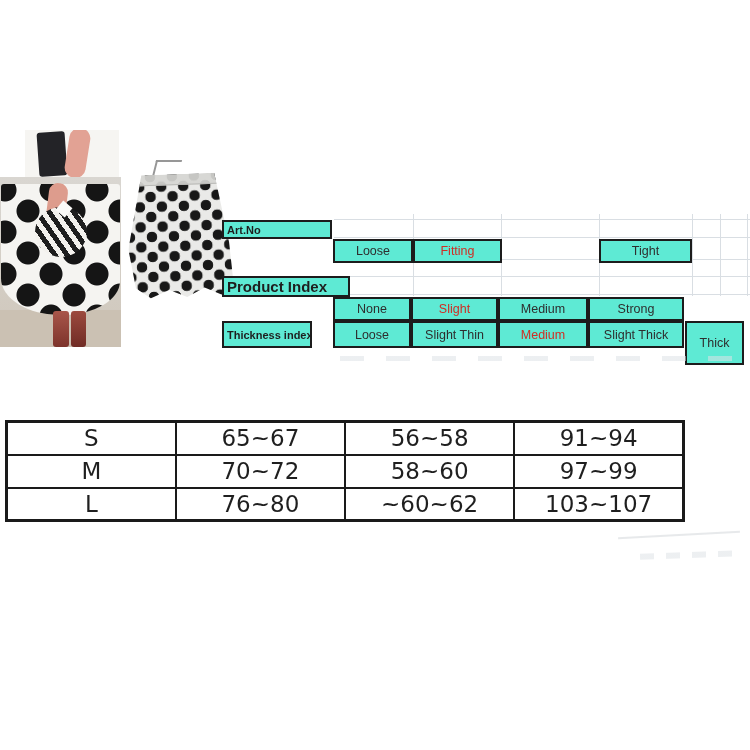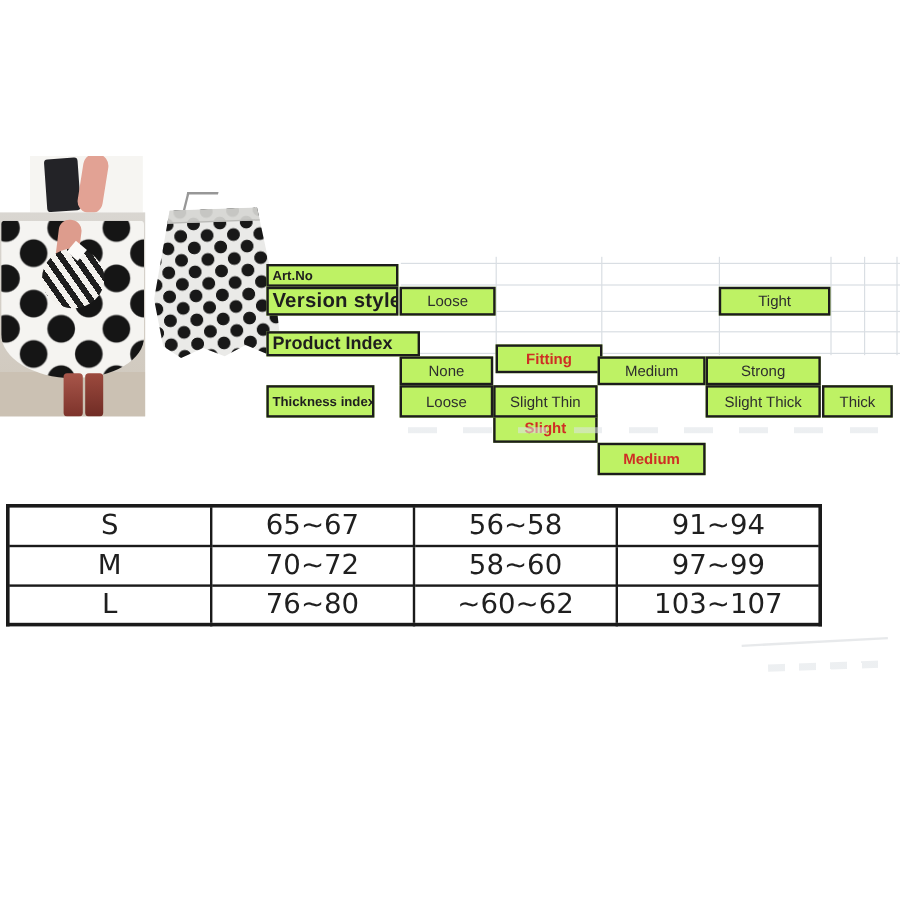--- a/index.html
+++ b/index.html
@@ -39,30 +39,30 @@
     background-size:22px 20px;background-position:2px 2px,13px 12px;
     clip-path:polygon(15% 0%,85% 0%,97% 55%,100% 88%,88% 96%,72% 90%,55% 97%,38% 91%,20% 97%,6% 89%,0% 58%);
     transform:rotate(-2deg);
   }
   #waistband{left:0;top:0;width:100%;height:11px;background:rgba(214,214,211,0.92);border-bottom:1px solid #b9b9b6;}
   
   .gl-h{height:1px;background:#d9dee3;left:334px;width:416px;}
   .gl-v{width:1px;background:#d9dee3;top:214px;height:82px;}
   
   .box{
-    position:absolute;box-sizing:border-box;background:#bef264;border:2px solid #1c1c1c;
+    position:absolute;box-sizing:border-box;background:#5eead4;border:2px solid #1c1c1c;
     display:flex;align-items:center;justify-content:center;
     font-size:12.5px;color:#2e2e2e;white-space:nowrap;overflow:hidden;
   }
   .box.lbl{justify-content:flex-start;padding-left:3px;font-weight:bold;color:#1e1e1e;}
   .fs-artno{font-size:11px;}
   .fs-version{font-size:17px;letter-spacing:0.2px;}
   .fs-prodidx{font-size:15px;}
   .fs-smalllbl{font-size:11px;}
-  .hl{font-weight:bold;margin-top:48px;}
+  .hl{font-weight:normal;}
   
   #size-chart{
     position:absolute;left:5px;top:420px;width:680px;border-collapse:collapse;table-layout:fixed;
     border:3px solid #1a1a1a;font-family:"DejaVu Sans","Liberation Sans",sans-serif;color:#1f1f1f;
   }
   #size-chart td{border:2px solid #1a1a1a;text-align:center;vertical-align:middle;padding:0;}
   #size-chart tr{height:33px;}
   #size-chart tr.hd{height:35px;}
   #size-chart .hd td{font-size:24px;}
   #size-chart td{font-size:23px;}
@@ -108,38 +108,37 @@
   <div class="abs gl-h" style="top:294px"></div>
   <div class="abs gl-v" style="left:413px"></div>
   <div class="abs gl-v" style="left:501px"></div>
   <div class="abs gl-v" style="left:599px"></div>
   <div class="abs gl-v" style="left:692px"></div>
   <div class="abs gl-v" style="left:720px"></div>
   <div class="abs gl-v" style="left:747px"></div>
 
   <div class="box lbl fs-artno" style="left:222px;top:220px;width:110px;height:19px">Art.No</div>
 
-  <div class="box lbl fs-version" style="left:222px;top:239px;width:110px;height:24px">Version style</div>
   <div class="box" style="left:333px;top:239px;width:80px;height:24px">Loose</div>
   <div class="box hl" style="left: 413px; top: 239px; width: 89px; height: 24px; color: rgb(207, 46, 36);">Fitting</div>
   <div class="box" style="left:599px;top:239px;width:93px;height:24px">Tight</div>
 
   <div class="box lbl fs-prodidx" style="left:222px;top:276px;width:128px;height:21px">Product Index</div>
 
   <div class="box" style="left:333px;top:297px;width:78px;height:24px">None</div>
   <div class="box hl" style="left: 411px; top: 297px; width: 87px; height: 24px; color: rgb(207, 46, 36);">Slight</div>
   <div class="box" style="left:498px;top:297px;width:90px;height:24px">Medium</div>
   <div class="box" style="left:588px;top:297px;width:96px;height:24px">Strong</div>
 
   <div class="box lbl fs-smalllbl" style="left:222px;top:321px;width:90px;height:27px">Thickness index</div>
   <div class="box" style="left:333px;top:321px;width:78px;height:27px">Loose</div>
   <div class="box" style="left:411px;top:321px;width:87px;height:27px">Slight Thin</div>
   <div class="box hl" style="left: 498px; top: 321px; width: 90px; height: 27px; color: rgb(207, 46, 36);">Medium</div>
   <div class="box" style="left:588px;top:321px;width:96px;height:27px">Slight Thick</div>
-  <div class="box" style="left:685px;top:321px;width:59px;height:27px">Thick</div>
+  <div class="box" style="left:685px;top:321px;width:59px;height:44px">Thick</div>
 
   <table id="size-chart">
     <tbody>
     <tr>
       <td>S</td>
       <td>65~67</td>
       <td>56~58</td>
       <td>91~94</td>
     </tr>
     <tr>

